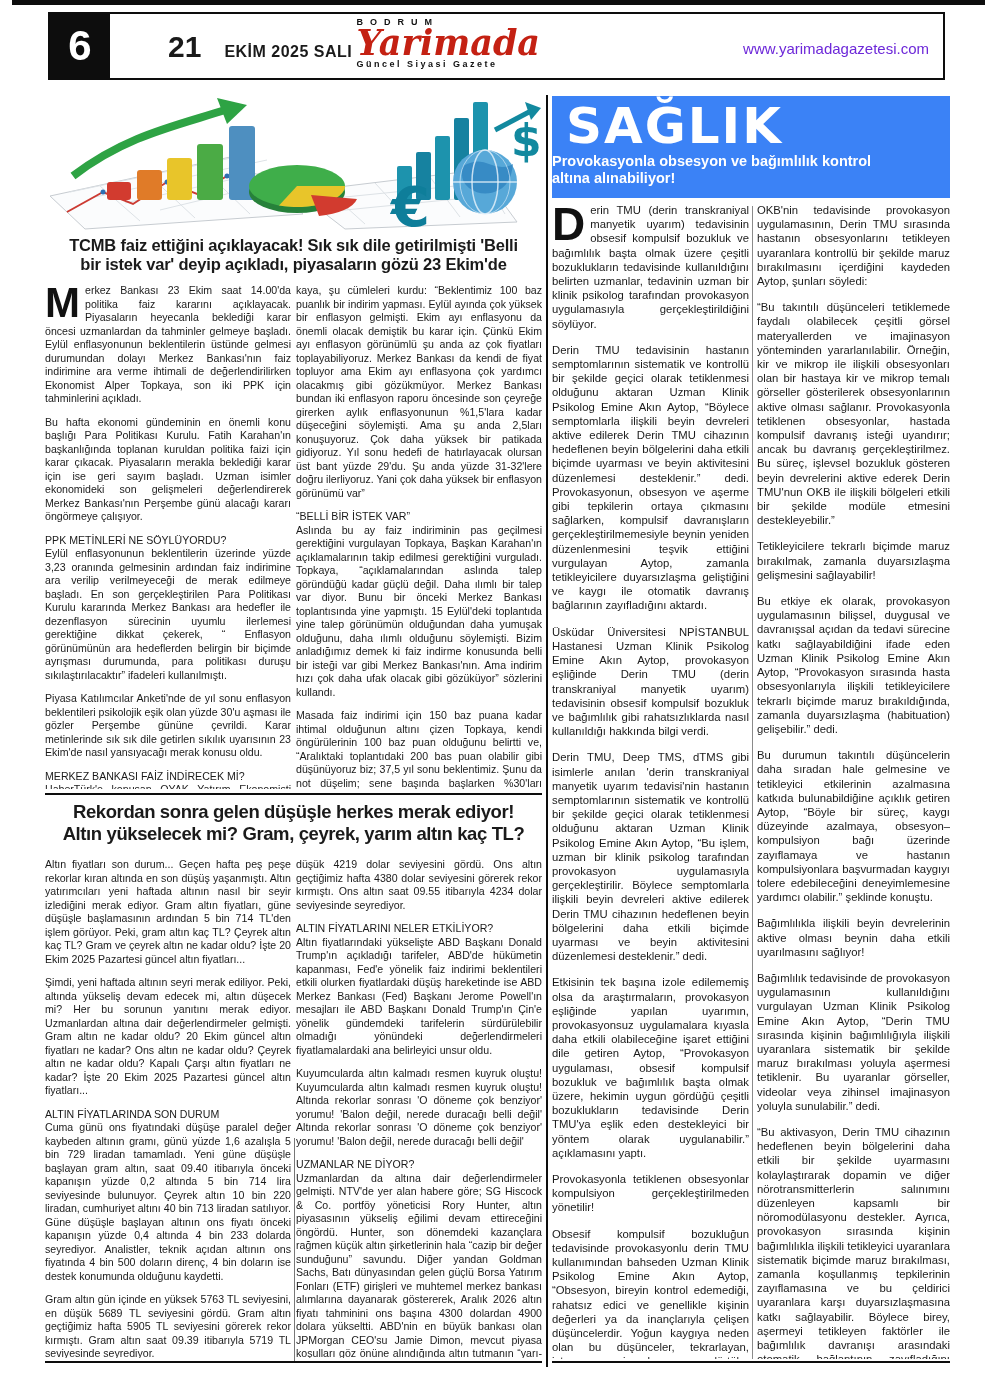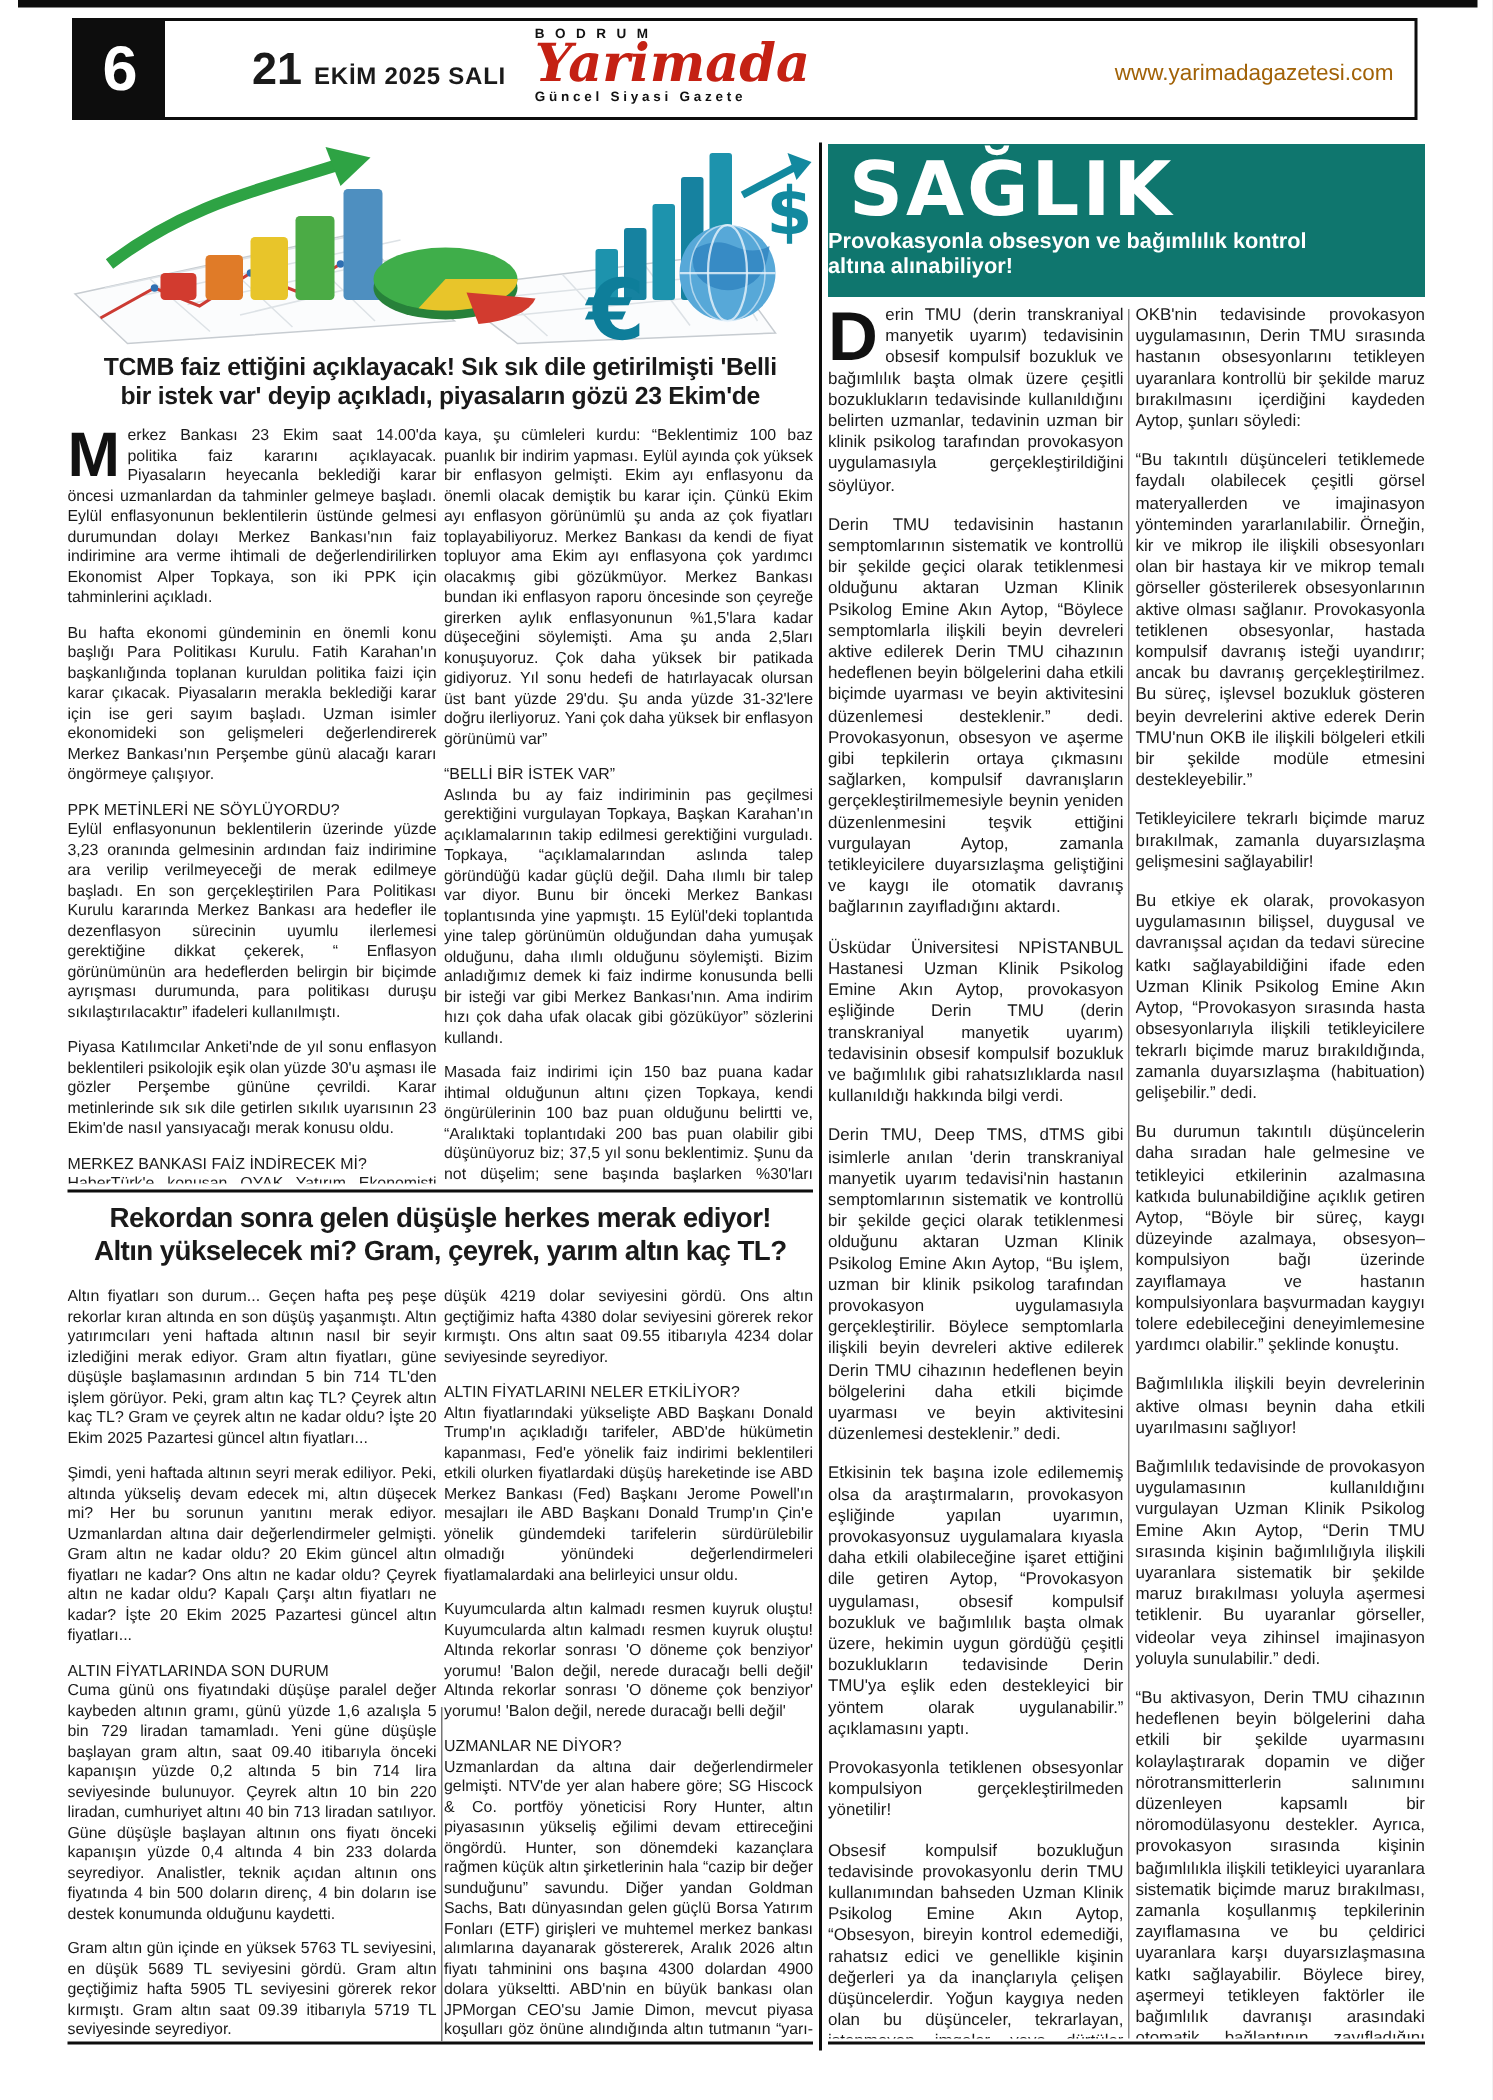--- a/index.html
+++ b/index.html
@@ -5,26 +5,26 @@
   html,body{margin:0;padding:0;background:#e8e8e8;}
   .page{position:relative;width:995px;height:1400px;background:#ffffff;overflow:hidden;
         color:#1a1a1a;font-family:"Liberation Sans",sans-serif;margin:0 auto;}
   
   .topline{position:absolute;left:12px;top:0;width:973px;height:5px;background:#0d0d0d;}
   .hdr{position:absolute;left:48px;top:12px;width:897px;height:68px;border:2px solid #0d0d0d;box-sizing:border-box;background:#fff;}
   .pagenum{position:absolute;left:0;top:0;width:60px;height:100%;background:#0d0d0d;color:#fff;
            font-size:42px;font-weight:bold;display:flex;align-items:center;justify-content:center;}
   .date{position:absolute;left:118px;bottom:14px;white-space:nowrap;}
   .date .day{font-size:30px;font-weight:bold;}
-  .date .rest{font-size:16px;font-weight:bold;margin-left:8px;letter-spacing:.5px;}
+  .date .rest{font-size:16px;font-weight:bold;margin-left:23px;letter-spacing:.5px;}
   .logo{position:absolute;left:50%;top:3px;transform:translateX(-50%);text-align:left;width:280px;}
   .logo-top{font-size:9px;font-weight:bold;letter-spacing:7px;color:#111;}
   .logo-name{font-family:"DejaVu Serif",serif;font-style:italic;font-weight:bold;font-size:35px;line-height:35px;color:#c42113;margin-top:-2px;}
   .logo-tag{font-size:9px;font-weight:bold;letter-spacing:2.5px;color:#111;margin-top:-1px;}
-  .site{position:absolute;right:14px;bottom:21px;font-size:15px;color:#a16207;}
+  .site{position:absolute;right:14px;bottom:21px;font-size:15px;color:#6d28d9;}
   
   .vdivider{position:absolute;left:546px;top:95px;width:2px;height:1272px;background:#0d0d0d;}
   .rule1{position:absolute;left:45px;top:793px;width:497px;height:2px;background:#0d0d0d;}
   .rule2{position:absolute;left:45px;top:1361px;width:497px;height:2px;background:#0d0d0d;}
   .rule3{position:absolute;left:552px;top:1361px;width:398px;height:2px;background:#0d0d0d;}
   .uzline{position:absolute;left:294px;top:1138px;width:1px;height:223px;background:#777;}
   .sagdiv{position:absolute;left:752px;top:206px;width:1px;height:1153px;background:#8a8a8a;}
   
   .illus{position:absolute;left:45px;top:96px;width:497px;height:134px;}
   
@@ -35,21 +35,21 @@
   
   .col p{margin:0 0 10px;text-align:justify;}
   .col p.sub{margin-bottom:0;}
   .a1c1,.a1c2,.a2c1,.a2c2{position:absolute;width:246px;overflow:hidden;font-size:10.6px;line-height:13.5px;}
   .a1c1{left:45px;top:284px;height:505px;}
   .a1c2{left:296px;top:284px;height:505px;}
   .a2c1{left:45px;top:858px;height:500px;}
   .a2c2{left:296px;top:858px;height:500px;}
   .dropcap{float:left;font-weight:bold;font-size:42px;line-height:34px;padding:2px 5px 0 0;color:#111;}
   
-  .sag-head{position:absolute;left:552px;top:96px;width:398px;height:102px;background:#0f766e;color:#fff;}
+  .sag-head{position:absolute;left:552px;top:96px;width:398px;height:102px;background:#3b82f6;color:#fff;}
   .sag-title{font-family:"DejaVu Sans",sans-serif;font-size:50px;line-height:52px;font-weight:bold;padding:4px 0 0 14px;letter-spacing:2px;}
   .sag-sub{text-align:left;font-weight:bold;font-size:14.5px;line-height:17px;margin-top:1px;}
   .sagc1,.sagc2{position:absolute;overflow:hidden;font-size:11.3px;line-height:14.2px;}
   .sagc1{left:552px;top:203px;width:197px;height:1156px;}
   .sagc2{left:757px;top:203px;width:193px;height:1156px;}
   .sagc1 p,.sagc2 p{margin:0 0 12px;}
   .sagc1 .dropcap,.sagc2 .dropcap{font-size:46px;line-height:38px;}
 </style>
 </head>
 <body>

